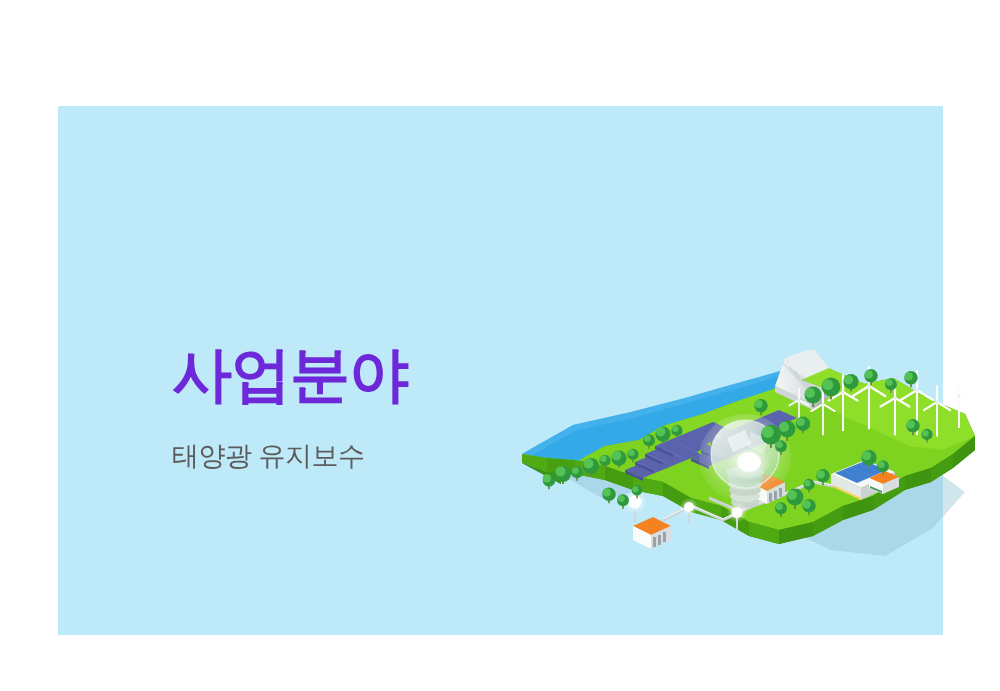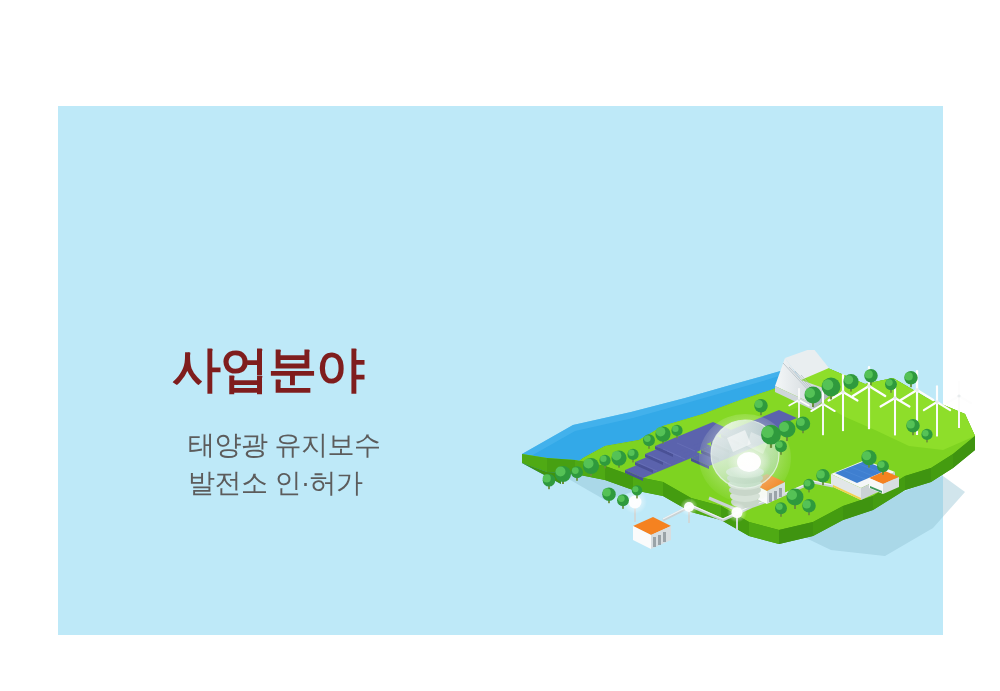--- a/index.html
+++ b/index.html
@@ -30,30 +30,30 @@
     background: #bee9f8;
   }
   
   #text-block {
     position: absolute;
     left: 114px;
     top: 239px;
     width: 360px;
   }
   #page-title {
-    font-size: 49px;
+    font-size: 60px;
     font-weight: bold;
-    color: #7f1d1d;
+    color: #6d28d9;
     letter-spacing: -1px;
     line-height: 1.0;
     margin: 0 0 0 0;
     white-space: nowrap;
   }
   #subtitle-list {
-    margin: 16px;
+    margin: 0;
     padding: 0;
     list-style: none;
     margin-top: 32px;
   }
   #subtitle-list li {
     font-size: 27px;
     color: #5c5c5c;
     line-height: 1.42;
     letter-spacing: -0.5px;
     white-space: nowrap;
@@ -78,21 +78,20 @@
 
 <div id="stage">
 
   <div id="hero-panel">
 
     <div id="text-block">
       <h1 id="page-title">사업분야</h1>
 
       <ul id="subtitle-list">
         <li>태양광 유지보수</li>
-        <li>발전소 인·허가</li>
       </ul>
     </div>
 
     <div id="illustration">
       <svg viewBox="0 0 470 250" xmlns="http://www.w3.org/2000/svg">
         <defs>
           <radialGradient id="bulbGlow" cx="50%" cy="45%" r="55%">
             <stop offset="0%" stop-color="#ffffff" stop-opacity="1"></stop>
             <stop offset="45%" stop-color="#ffffff" stop-opacity="0.75"></stop>
             <stop offset="100%" stop-color="#d8f2c0" stop-opacity="0.12"></stop>

